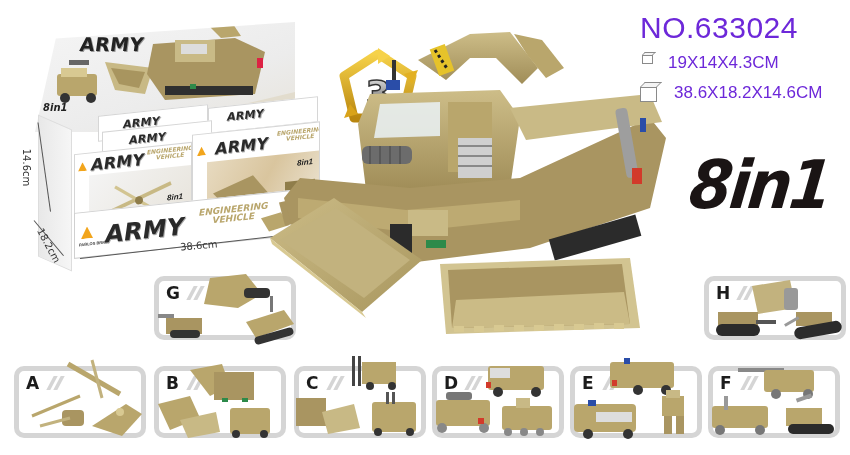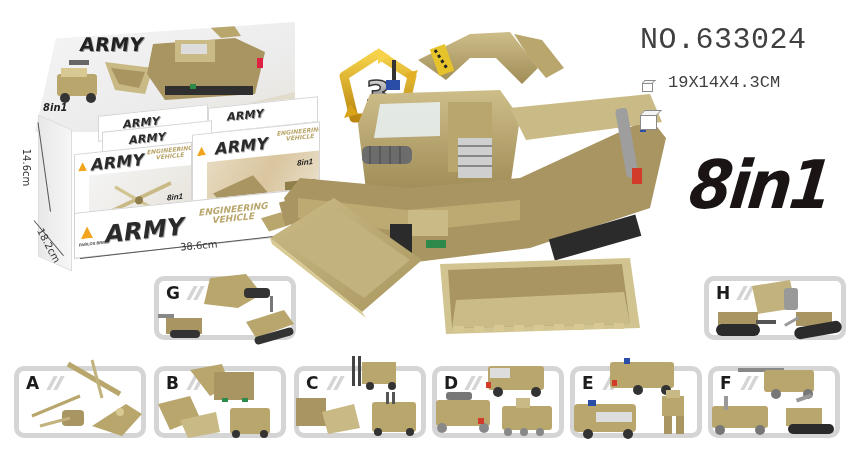--- a/index.html
+++ b/index.html
@@ -1,23 +1,23 @@
 <!DOCTYPE html>
 <html><head>
 <meta charset="utf-8">
 <style>
   * { box-sizing: border-box; margin: 0; padding: 0; }
   html, body { width: 850px; height: 455px; overflow: hidden; background: #ffffff; }
   body { position: relative; font-family: "Liberation Sans", sans-serif; }
 
   
-  .spec { position: absolute; left: 640px; top: 24px; color: #404040; font-family: Liberation Mono, monospace; }
+  .spec { position: absolute; left: 640px; top: 12px; color: #6d28d9; font-family: Liberation Sans, sans-serif; }
   .spec .model { font-size: 30px; letter-spacing: 0.5px; line-height: 32px; }
   .spec .units { font-size: 17px; line-height: 22px; margin-top: 2px; }
-  .spec .row { display: flex; align-items: flex-end; font-size: 17px; line-height: 22px; margin-top: 16px; }
+  .spec .row { display: flex; align-items: flex-start; font-size: 17px; line-height: 22px; margin-top: 8px; }
   .box-icon { display: inline-block; position: relative; margin-right: 10px; }
   .box-icon .front { position: absolute; border: 1px solid #8a8a8a; background: #fff; }
   .box-icon .top { position: absolute; border: 1px solid #8a8a8a; border-bottom: none; background: #f4f4f4; transform: skewX(-45deg); transform-origin: bottom left; }
   .box-icon.small { width: 16px; height: 14px; margin-left: 2px; }
   .box-icon.small .front { left: 0; top: 3px; width: 11px; height: 9px; }
   .box-icon.small .top { left: 0; top: 0; width: 11px; height: 3px; }
   .box-icon.large { width: 24px; height: 22px; }
   .box-icon.large .front { left: 0; top: 5px; width: 17px; height: 15px; }
   .box-icon.large .top { left: 0; top: 0; width: 17px; height: 5px; }
 
@@ -243,20 +243,21 @@
         <span class="top"></span>
         <span class="front"></span>
       </span>
     <span>19X14X4.3CM</span>
   </div>
   <div class="row">
     <span class="box-icon large">
         <span class="top"></span>
         <span class="front"></span>
       </span>
+    <span>38.6X18.2X14.6CM</span>
   </div>
 </div>
 
 <div class="big8">8in1</div>
 
 <div class="card" style="left:150px;top:266px;width:150px;height:82px;">
   <div class="frame-inner" style="top:10px;"></div>
   <div class="letter" style="top:18px;">G</div>
   <div class="slash" style="top:20px;">
       <i></i>

